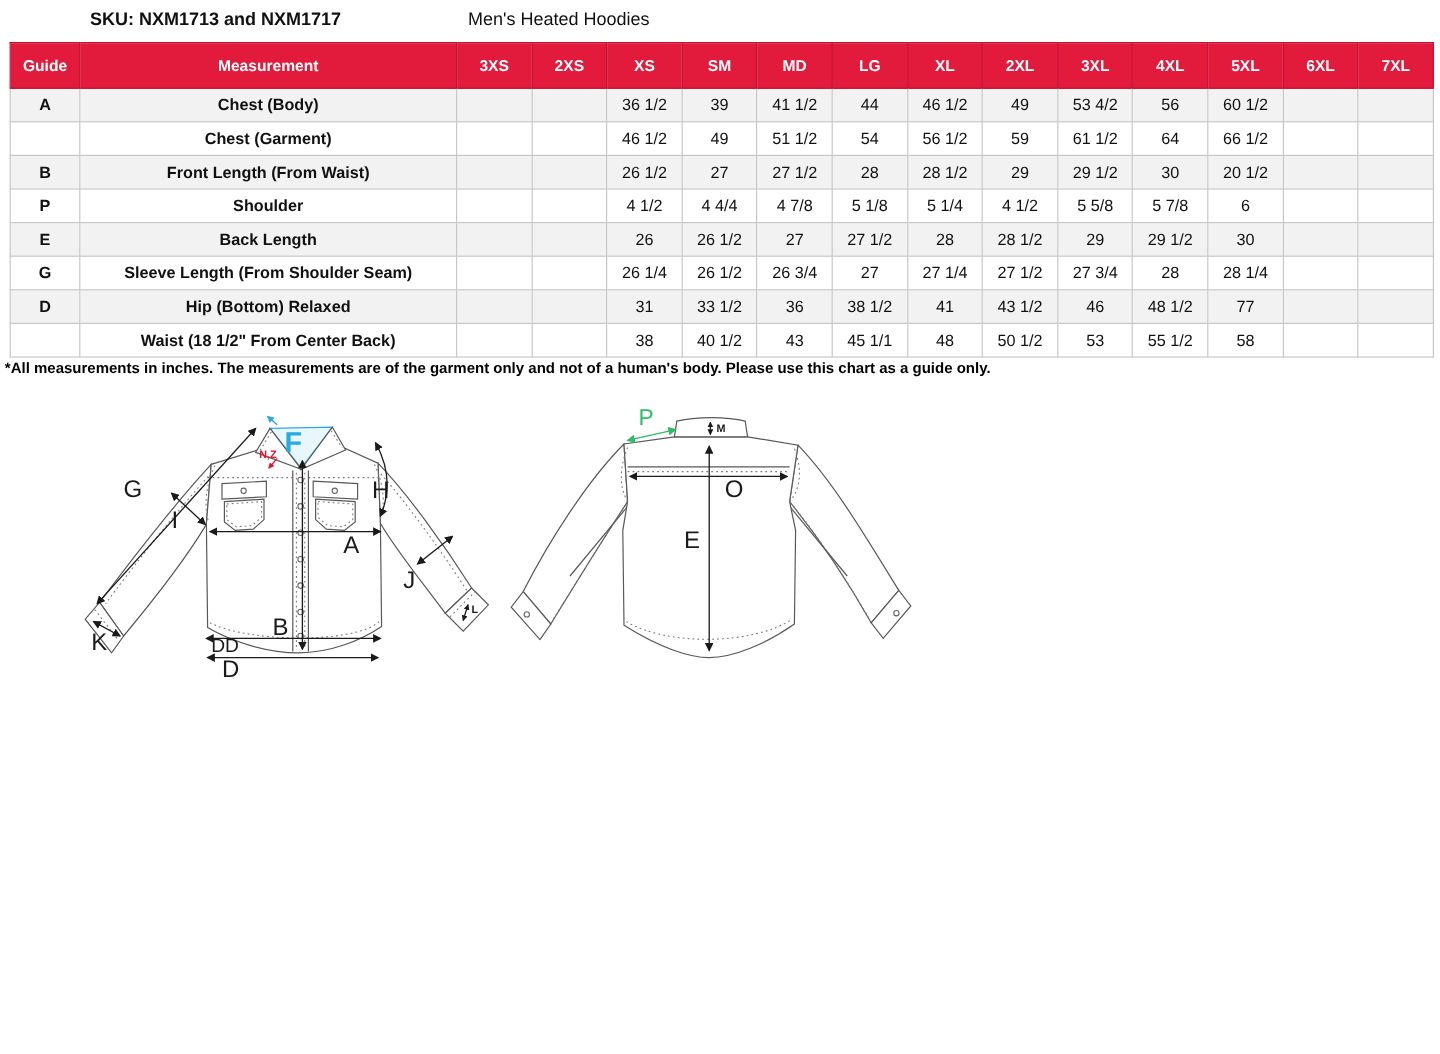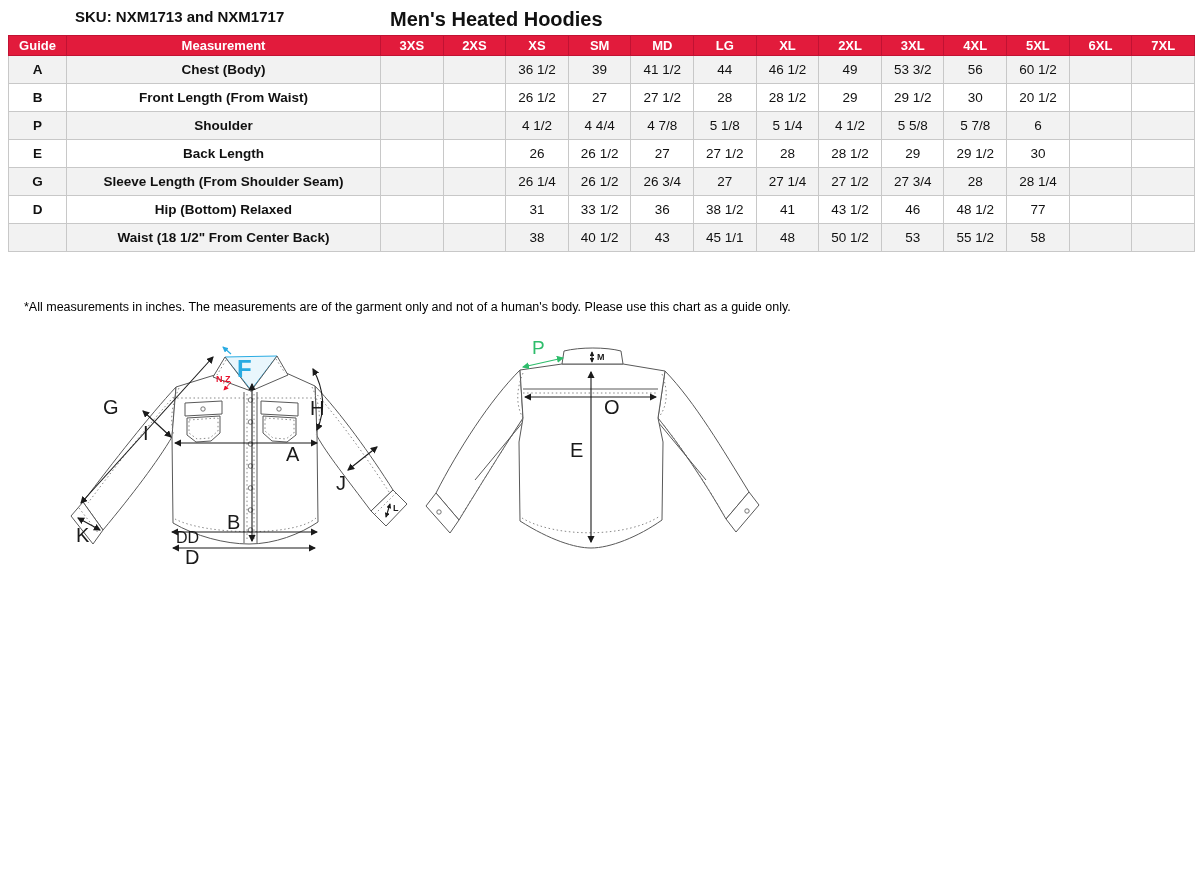--- a/index.html
+++ b/index.html
@@ -4,33 +4,33 @@
 <style>
   :root{
     --accent:#e21b3c; --accent_dark:#c11233;
     --label_f:#29abe2; --label_p:#2ebd6b; --label_nz:#e8112d;
     --line:#595959; --stitch:#7a7a7a; --row_alt:#f2f2f2; --cell_border:#c8c8c8;
   }
   *{margin:0;padding:0;box-sizing:border-box;}
   body{width:1200px;height:878px;background:#fff;font-family:"Liberation Sans","DejaVu Sans",sans-serif;position:relative;overflow:hidden;}
   .titlebar{position:absolute;top:8px;left:0;width:1200px;height:24px;}
   .sku-title{position:absolute;left:75px;top:0;font-size:15px;font-weight:bold;color:#111;}
-  .product-title{position:absolute;left:390px;top:0;font-size:20px;font-weight:bold;color:#111;}
+  .product-title{position:absolute;left:390px;top:0;font-size:15px;font-weight:normal;color:#111;}
   table.size-table{position:absolute;top:35px;left:8px;width:1187px;border-collapse:collapse;table-layout:fixed;font-size:13.5px;}
   table.size-table th{
-    background:var(--accent);color:#fff;font-weight:bold;height:20px;text-align:center;
+    background:var(--accent);color:#fff;font-weight:bold;height:38px;text-align:center;
     border:1px solid var(--accent_dark);font-size:13px;margin-left:48px;
   }
   table.size-table td{
     height:28px;text-align:center;border:1px solid var(--cell_border);color:#111;background:#fff;
     overflow:hidden;white-space:nowrap;
   }
   table.size-table tbody tr:nth-child(odd) td{background:var(--row_alt);}
   td.guide-cell,td.measurement-cell{font-weight:bold;}
-  .footnote{position:absolute;top:300px;left:24px;font-size:12.5px;font-weight:normal;color:#000;}
+  .footnote{position:absolute;top:300px;left:4px;font-size:12.5px;font-weight:bold;color:#000;}
   svg text{font-family:"Liberation Sans","DejaVu Sans",sans-serif;}
   .garment{fill:#fff;stroke:var(--line);stroke-width:1;}
   .seam{fill:none;stroke:var(--line);stroke-width:1;}
   .stitch{fill:none;stroke:var(--stitch);stroke-width:0.9;stroke-dasharray:1.5 2.6;}
   .arrow{fill:none;stroke:#1a1a1a;stroke-width:1.1;}
   .arrow-g{fill:none;stroke:var(--label_p);stroke-width:1.2;}
   .arrow-r{fill:none;stroke:var(--label_nz);stroke-width:1;}
   .arrow-t{fill:none;stroke:var(--label_f);stroke-width:1.2;}
   .biglabel{font-size:20px;fill:#1a1a1a;}
   .midlabel{font-size:16px;fill:#1a1a1a;}
@@ -92,23 +92,41 @@
     <td class="measurement-cell">Chest (Body)</td>
 
   <td class="value-cell"></td>
         <td class="value-cell"></td>
         <td class="value-cell">36 1/2</td>
         <td class="value-cell">39</td>
         <td class="value-cell">41 1/2</td>
         <td class="value-cell">44</td>
         <td class="value-cell">46 1/2</td>
         <td class="value-cell">49</td>
-        <td class="value-cell">53 3/2</td>
+        <td class="value-cell">53 4/2</td>
         <td class="value-cell">56</td>
         <td class="value-cell">60 1/2</td>
+        <td class="value-cell"></td>
+        <td class="value-cell"></td>
+      </tr>
+      <tr>
+    <td class="guide-cell"></td>
+    <td class="measurement-cell">Chest (Garment)</td>
+
+  <td class="value-cell"></td>
+        <td class="value-cell"></td>
+        <td class="value-cell">46 1/2</td>
+        <td class="value-cell">49</td>
+        <td class="value-cell">51 1/2</td>
+        <td class="value-cell">54</td>
+        <td class="value-cell">56 1/2</td>
+        <td class="value-cell">59</td>
+        <td class="value-cell">61 1/2</td>
+        <td class="value-cell">64</td>
+        <td class="value-cell">66 1/2</td>
         <td class="value-cell"></td>
         <td class="value-cell"></td>
       </tr>
       <tr>
     <td class="guide-cell">B</td>
     <td class="measurement-cell">Front Length (From Waist)</td>
 
   <td class="value-cell"></td>
         <td class="value-cell"></td>
         <td class="value-cell">26 1/2</td>

